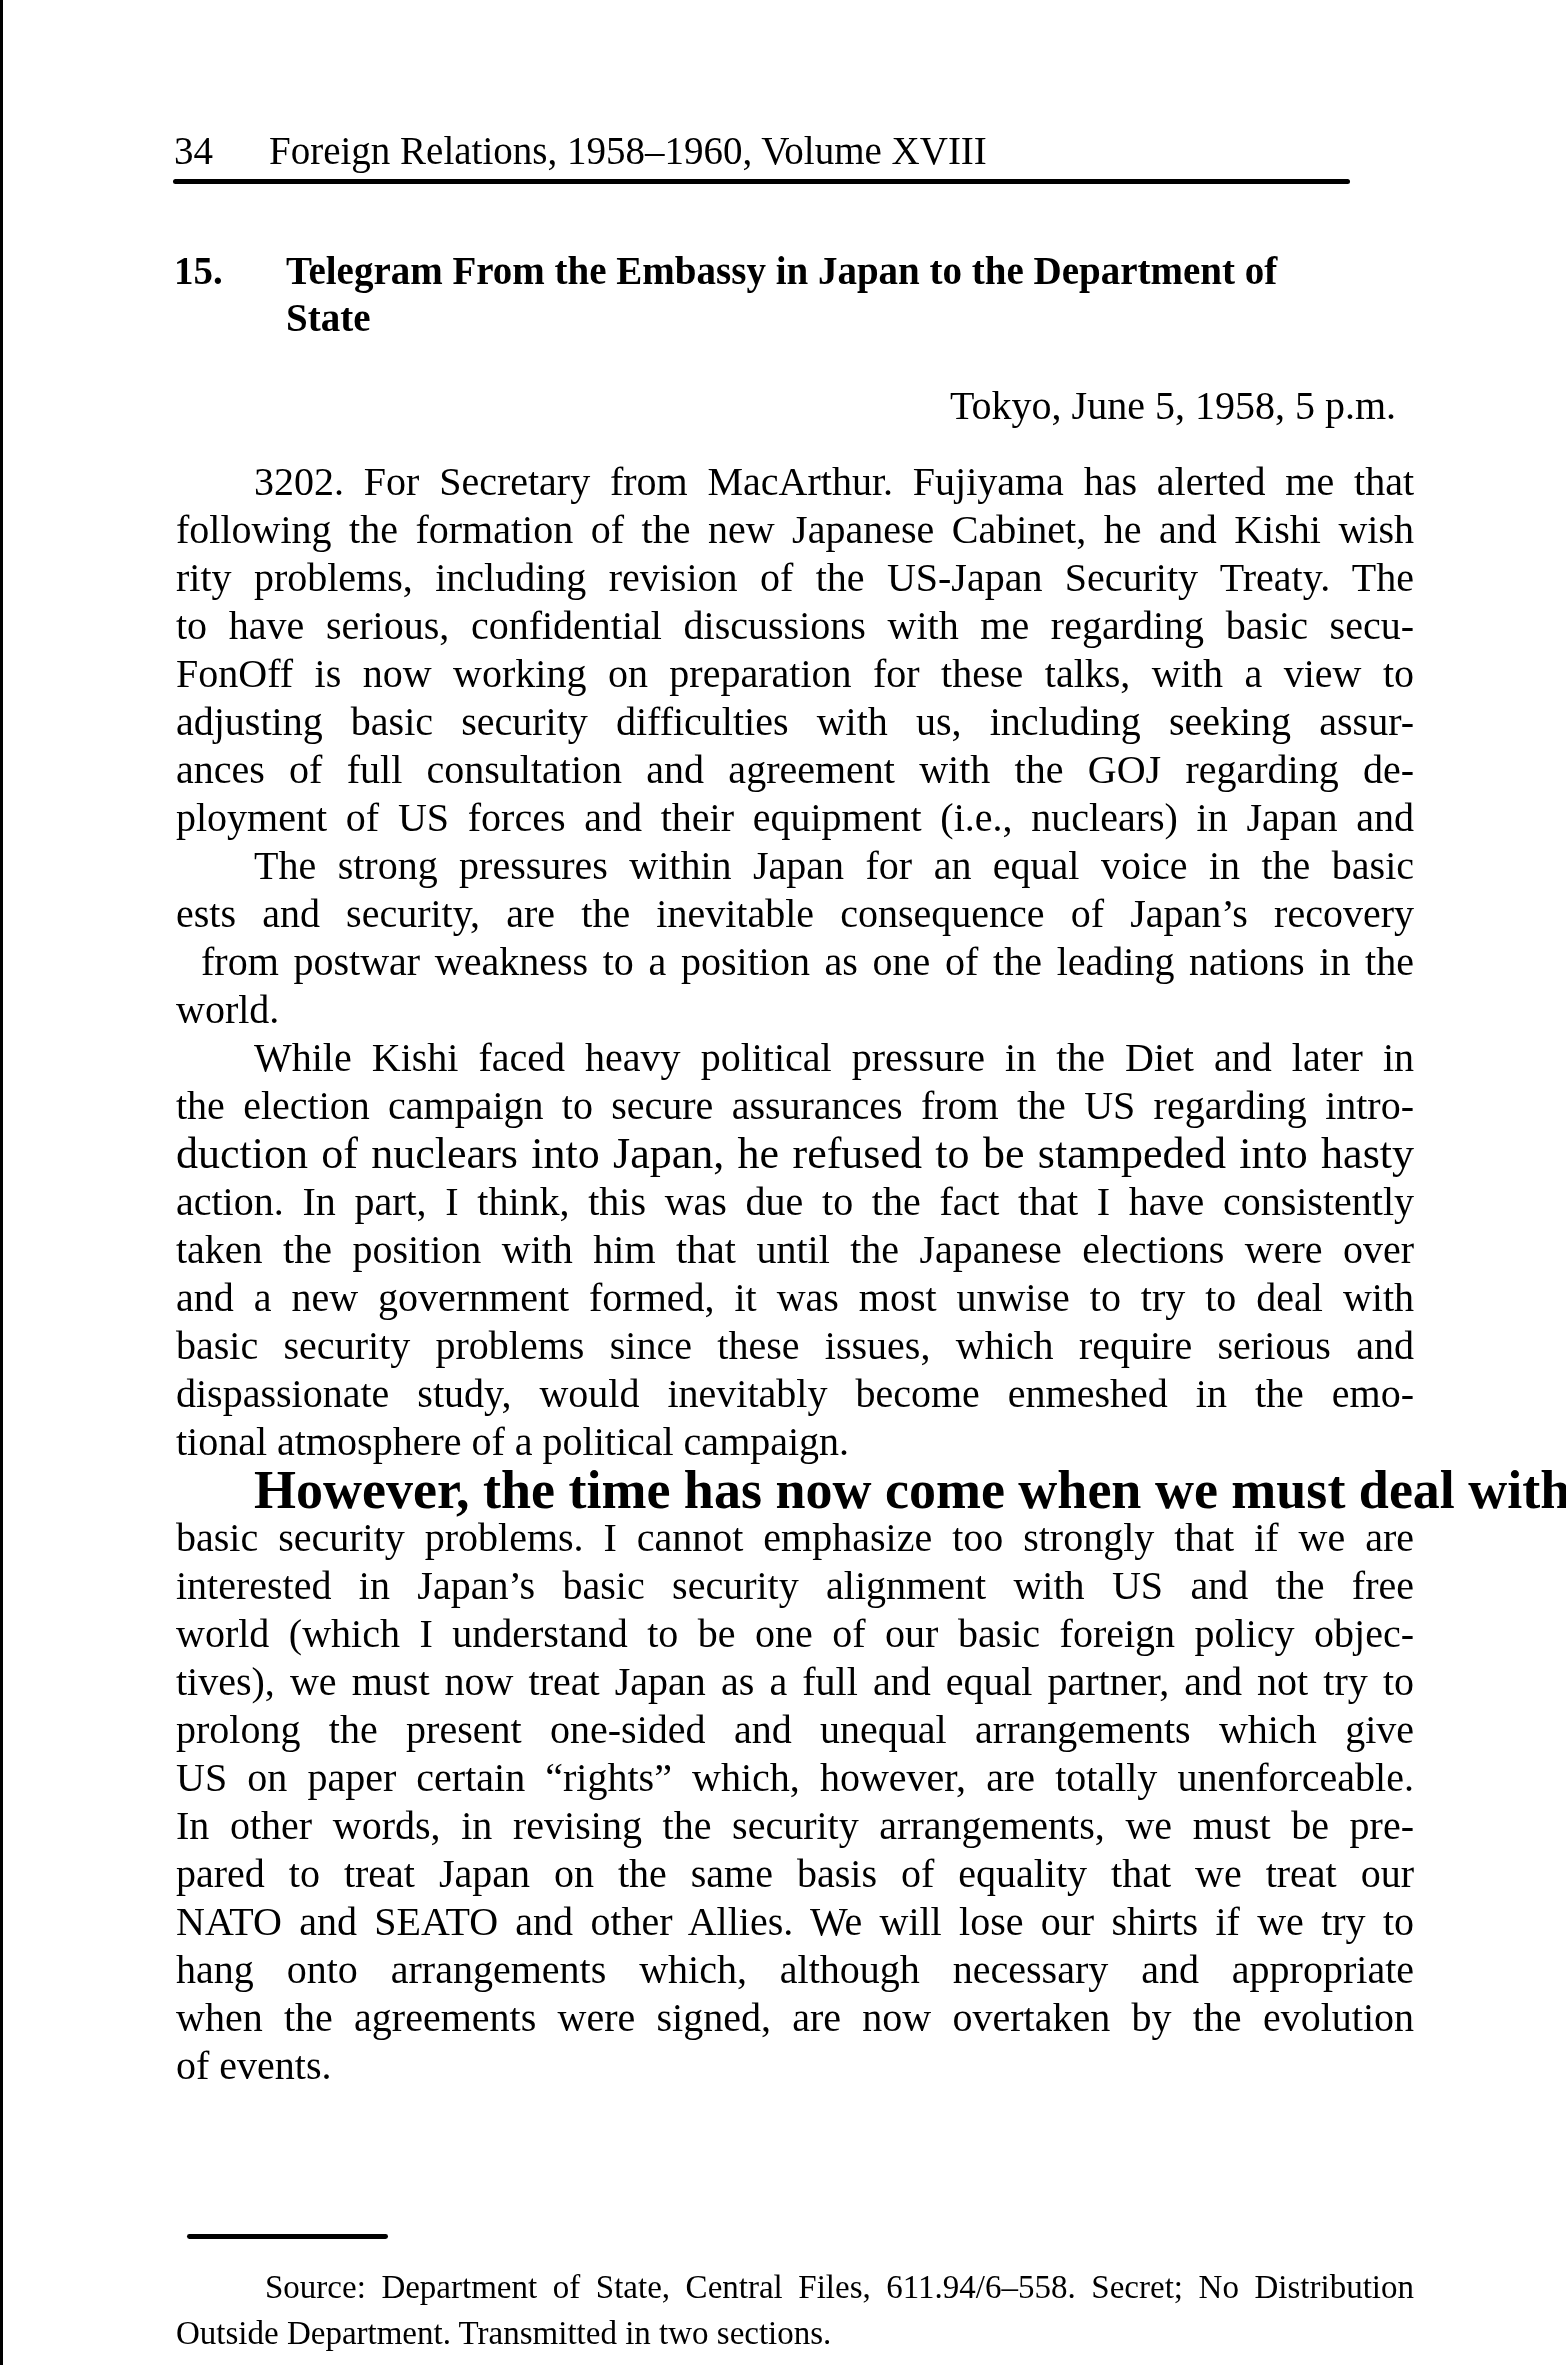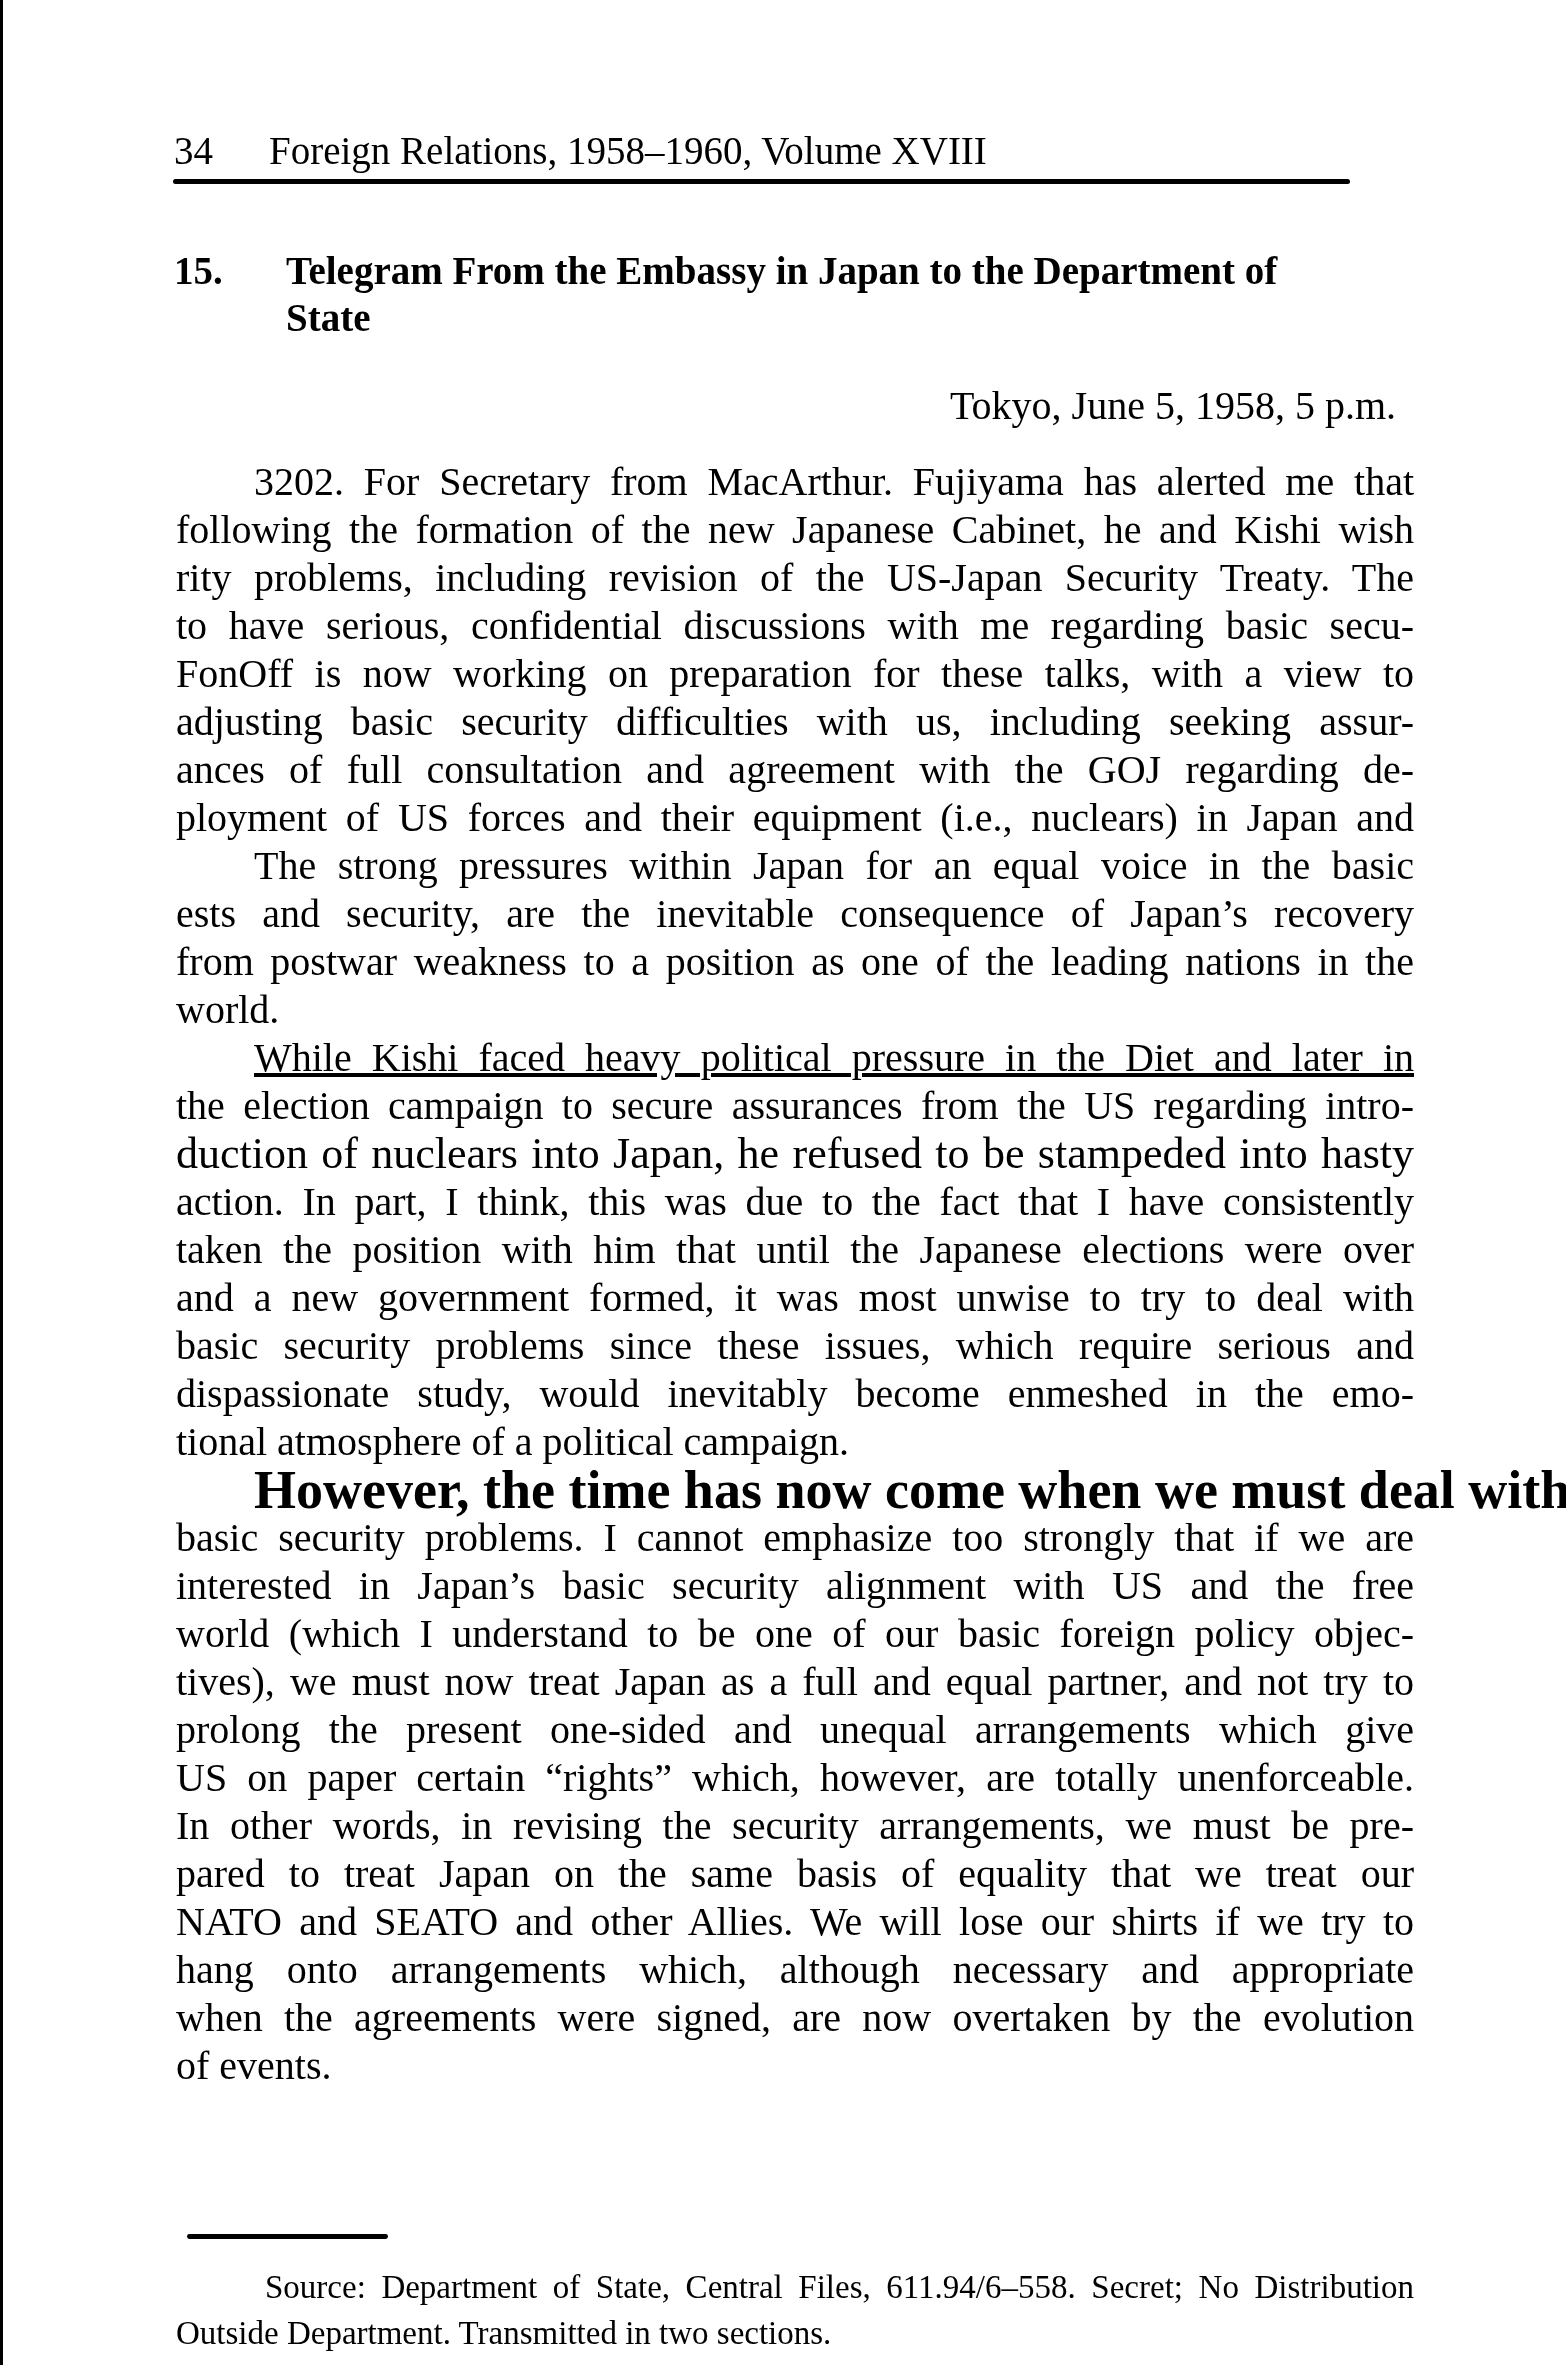--- a/index.html
+++ b/index.html
@@ -57,25 +57,25 @@
       <span class="line" style="font-size: 40px;">rity problems, including revision of the US-Japan Security Treaty. The</span>
       <span class="line" style="font-size: 40px;">to have serious, confidential discussions with me regarding basic secu-</span>
       <span class="line" style="font-size: 40px;">FonOff is now working on preparation for these talks, with a view to</span>
       <span class="line" style="font-size: 40px;">adjusting basic security difficulties with us, including seeking assur-</span>
       <span class="line" style="font-size: 40px;">ances of full consultation and agreement with the GOJ regarding de-</span>
       <span class="line" style="font-size: 40px;">ployment of US forces and their equipment (i.e., nuclears) in Japan and</span>
     </div>
     <div>
       <span class="line indent" style="font-size: 40px;">The strong pressures within Japan for an equal voice in the basic</span>
       <span class="line" style="font-size: 40px;">ests and security, are the inevitable consequence of Japan’s recovery</span>
-      <span class="line" style="font-size: 40px;">from postwar weakness to a position as one of the leading nations in the</span>
+      <span class="line" style="font-size: 40px; margin-left: 25px;">from postwar weakness to a position as one of the leading nations in the</span>
       <span class="line last" style="font-size: 40px;">world.</span>
     </div>
     <div>
-      <span class="line indent" style="font-size: 40px; text-decoration: underline;">While Kishi faced heavy political pressure in the Diet and later in</span>
+      <span class="line indent" style="font-size: 40px;">While Kishi faced heavy political pressure in the Diet and later in</span>
       <span class="line" style="font-size: 40px;">the election campaign to secure assurances from the US regarding intro-</span>
       <span class="line" style="font-size: 44px;">duction of nuclears into Japan, he refused to be stampeded into hasty</span>
       <span class="line" style="font-size: 40px;">action. In part, I think, this was due to the fact that I have consistently</span>
       <span class="line" style="font-size: 40px;">taken the position with him that until the Japanese elections were over</span>
       <span class="line" style="font-size: 40px;">and a new government formed, it was most unwise to try to deal with</span>
       <span class="line" style="font-size: 40px;">basic security problems since these issues, which require serious and</span>
       <span class="line" style="font-size: 40px;">dispassionate study, would inevitably become enmeshed in the emo-</span>
       <span class="line last" style="font-size: 40px;">tional atmosphere of a political campaign.</span>
     </div>
     <div>

